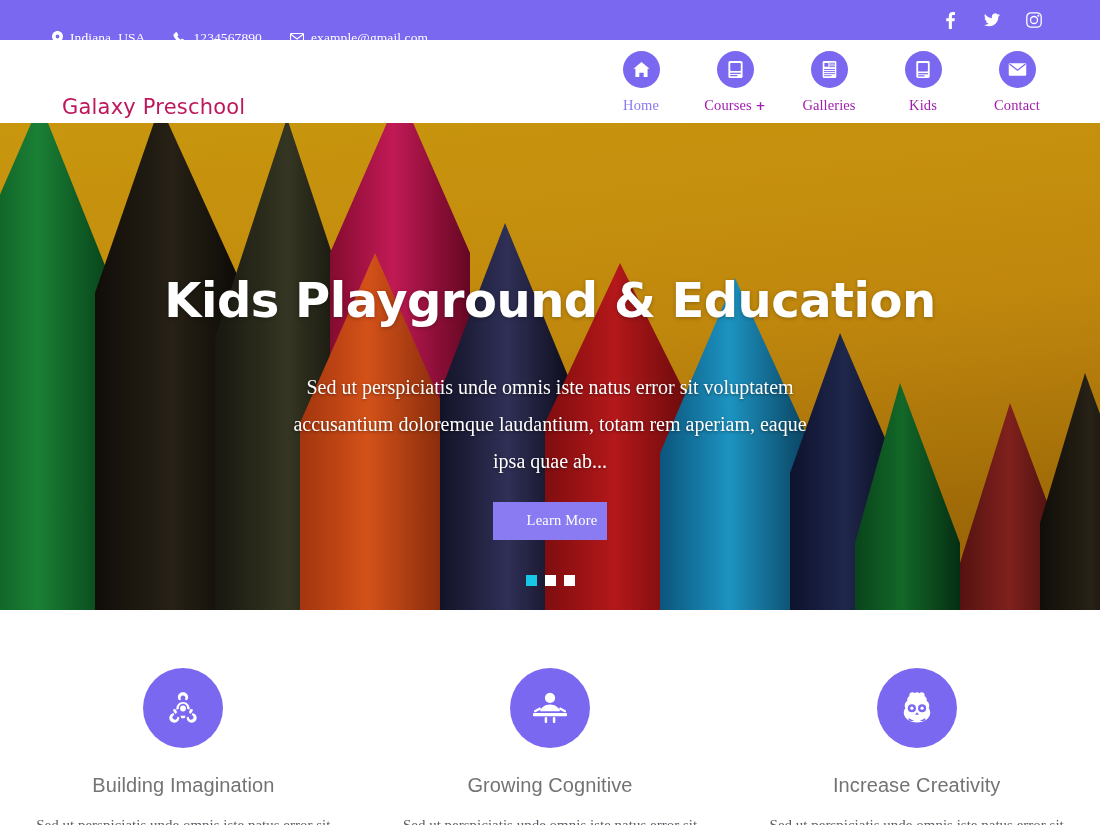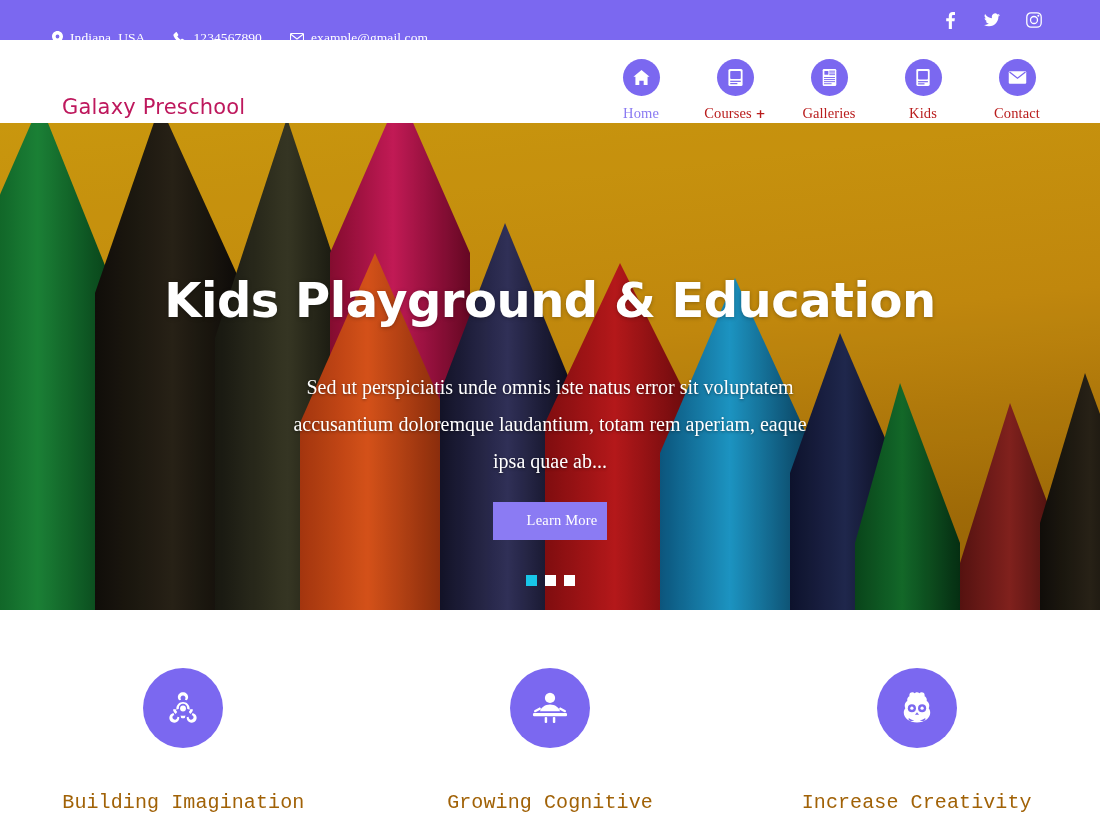--- a/index.html
+++ b/index.html
@@ -62,21 +62,21 @@
     font-family: "DejaVu Sans", sans-serif;
     font-size: 21px;
     font-weight: 400;
     color: #be185d;
     letter-spacing: .2px;
     white-space: nowrap;
   }
   .nav {
     position: absolute;
     right: 36px;
-    top: 12px;
+    top: 4px;
     height: 83px;
     display: flex;
     align-items: flex-start;
     gap: 0px;
   }
   .nav-item {
     width: 94px;
     padding-top: 7px;
     display: flex;
     flex-direction: column;
@@ -90,21 +90,21 @@
     border-radius: 50%;
     background: #7b68f0;
     display: flex;
     align-items: center;
     justify-content: center;
     margin-bottom: 9px;
   }
   .nav-circle svg { display: block; }
   .nav-label {
     font-size: 14.5px;
-    color: #b91c1c;
+    color: #a21caf;
     white-space: nowrap;
     letter-spacing: .1px;
   }
   .nav-item.active .nav-label { color: #8a7af2; }
   .nav-plus { font-family: "DejaVu Sans", sans-serif; font-size: 12px; font-weight: bold; }
 
   
   .hero {
     position: relative;
     height: 487px;
@@ -187,25 +187,25 @@
     width: 80px;
     height: 80px;
     border-radius: 50%;
     background: #7b68f0;
     display: flex;
     align-items: center;
     justify-content: center;
   }
   .feat-circle svg { display: block; }
   .feat-title {
-    margin-top: 43px;
-    font-family: Liberation Mono, monospace;
+    margin-top: 26px;
+    font-family: Liberation Sans, sans-serif;
     font-size: 20px;
     font-weight: 400;
-    color: #a16207;
+    color: #737373;
     letter-spacing: .1px;
   }
   .feat-desc {
     margin-top: 16px;
     width: 300px;
     font-size: 15px;
     line-height: 1.65;
     color: #5b5b66;
   }
 </style>

